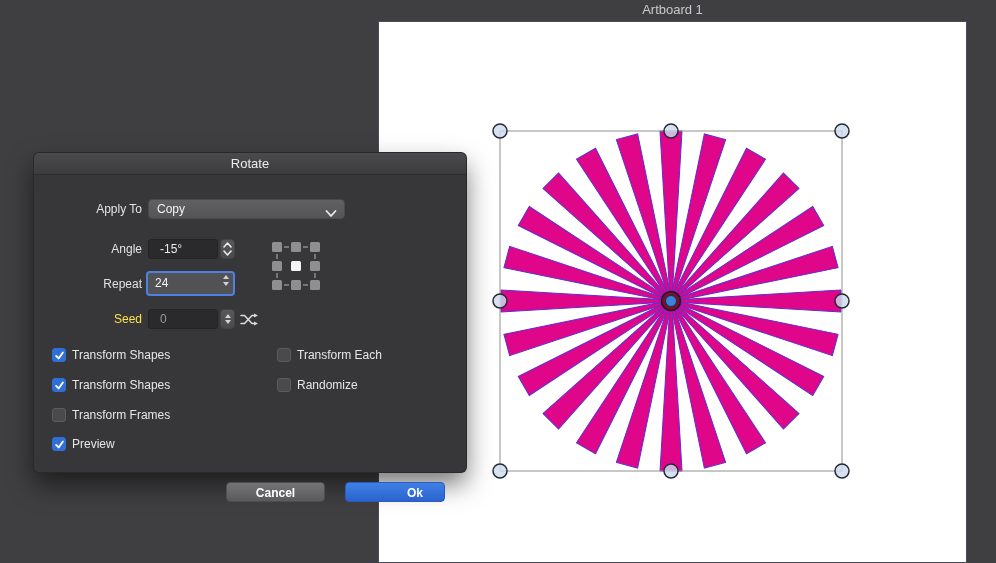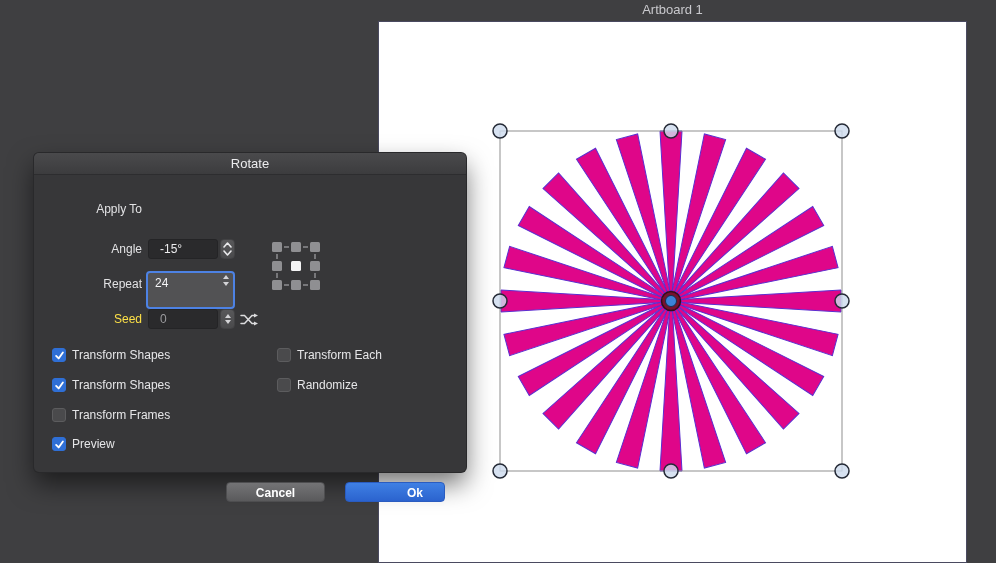--- a/index.html
+++ b/index.html
@@ -30,21 +30,21 @@
   .dropdown .chev { position:absolute; right:7px; top:5px; }
 
   .tfield { position:absolute; height:20px; background:#2a2a2c; border:1px solid #242426;
     border-radius:3px; color:#ececee; line-height:18px; padding-left:11px; }
   .tfield.disabled { color:#9b9b9e; }
 
   .stepper-box { position:absolute; width:15px; height:20px; background:linear-gradient(#58585a,#4a4a4c);
     border:1px solid #424244; border-radius:4px; display:flex; flex-direction:column;
     align-items:center; justify-content:center; gap:2px; }
 
-  .repeat-wrap { position:absolute; left:112px; top:118px; width:89px; height:38px;
+  .repeat-wrap { position:absolute; left:112px; top:118px; width:89px; height:25px;
     border:2px solid #4d82e4; border-radius:4px; background:#525254; }
   .repeat-value { position:absolute; left:7px; top:1px; line-height:19px; color:#f4f4f6; }
   .repeat-steppers { position:absolute; right:4px; top:2px; display:flex; flex-direction:column; gap:3px; align-items:center; }
 
   .tri-up { width:0; height:0; border-left:3.5px solid transparent; border-right:3.5px solid transparent;
     border-bottom:4.5px solid #d4d4d7; }
   .tri-down { width:0; height:0; border-left:3.5px solid transparent; border-right:3.5px solid transparent;
     border-top:4.5px solid #d4d4d7; }
 
   .shuffle { position:absolute; left:206px; top:160px; }
@@ -113,20 +113,28 @@
     <circle cx="842" cy="301" r="7" fill="rgba(206,220,238,0.82)" stroke="#252a36" stroke-width="1.5"></circle>
     <circle cx="500" cy="471" r="7" fill="rgba(206,220,238,0.82)" stroke="#252a36" stroke-width="1.5"></circle>
     <circle cx="671" cy="471" r="7" fill="rgba(206,220,238,0.82)" stroke="#252a36" stroke-width="1.5"></circle>
     <circle cx="842" cy="471" r="7" fill="rgba(206,220,238,0.82)" stroke="#252a36" stroke-width="1.5"></circle>
   </svg>
 
 <div class="dialog">
   <div class="dialog-titlebar">Rotate</div>
 
   <div class="flabel" style="left:0;top:46px">Apply To</div>
+  <div class="dropdown">
+    <span>Copy</span>
+    <span class="chev">
+      <svg width="12" height="9" viewBox="0 0 12 9">
+          <polyline points="1.5,2 6,7 10.5,2" fill="none" stroke="#e9e9eb" stroke-width="1.8" stroke-linecap="round" stroke-linejoin="round"></polyline>
+        </svg>
+    </span>
+  </div>
 
   <div class="flabel" style="left:0;top:86px">Angle</div>
   <div class="tfield" style="left:114px;top:86px;width:70px">-15°</div>
   <div class="stepper-box" style="left:186px;top:86px">
     <svg width="9" height="6" viewBox="0 0 9 6">
         <polyline points="1,5 4.5,1 8,5" fill="none" stroke="#eaeaec" stroke-width="1.6" stroke-linecap="round" stroke-linejoin="round"></polyline>
       </svg>
     <svg width="9" height="6" viewBox="0 0 9 6">
         <polyline points="1,1 4.5,5 8,1" fill="none" stroke="#eaeaec" stroke-width="1.6" stroke-linecap="round" stroke-linejoin="round"></polyline>
       </svg>

